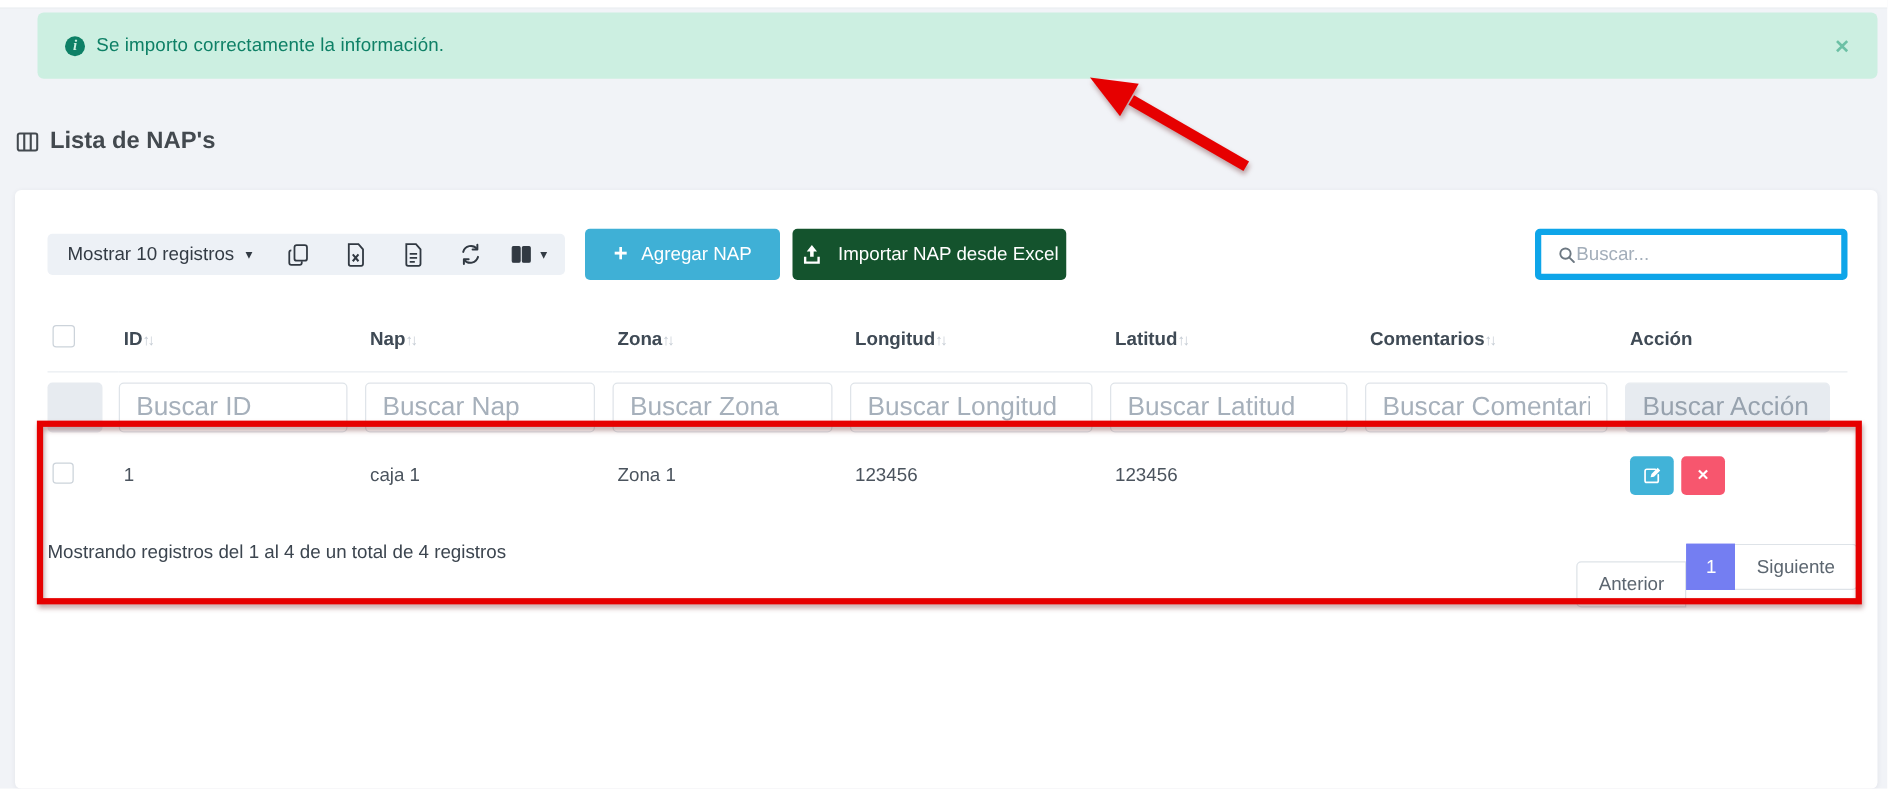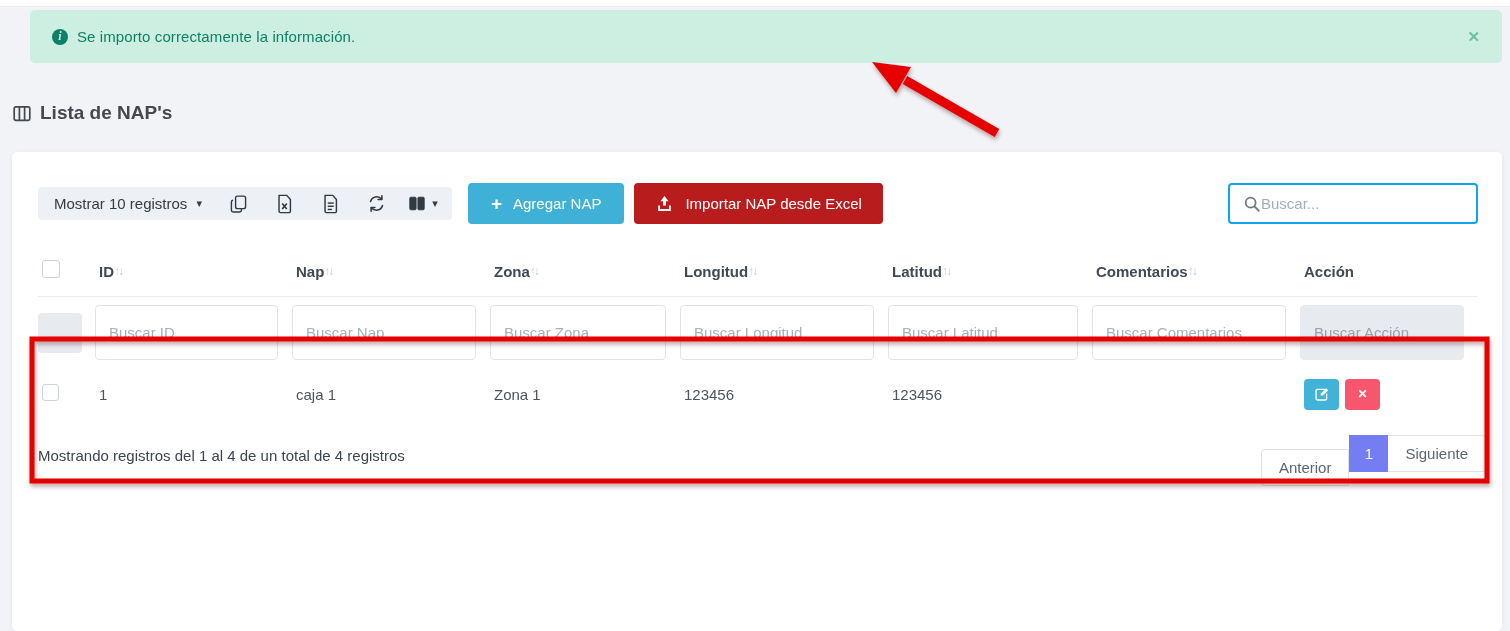--- a/index.html
+++ b/index.html
@@ -30,38 +30,38 @@
   .toolbar { display:flex; align-items:center; }
   .tool-group { display:flex; align-items:center; background:#edf1f6; border-radius:4px; height:33px; padding:0 6px 0 16px; }
   .length-select { font-size:15px; color:#333b44; display:flex; align-items:center; gap:9px; padding-right:14px; cursor:pointer; }
   .caret { font-size:11px; color:#333b44; }
   .icon-btn { width:46px; height:41px; display:flex; align-items:center; justify-content:center; gap:6px; cursor:pointer; color:#313942; }
   .icon-btn svg { stroke:#313942; }
   .btn { height:41px; border:none; border-radius:4px; color:#fff; font-size:15px; font-family:inherit;
          display:flex; align-items:center; gap:11px; cursor:pointer; }
   .btn-add { margin-left:16px; background:#3fb0d6; padding:0 23px; }
   .btn-add .plus { font-size:19px; font-weight:bold; line-height:1; }
-  .btn-import { margin-left:10px; background:#b91c1c; padding:0 21px;justify-content:center; }
-  .searchbox { margin-left:auto; width:250px; height:41px; background:#fff; border:2px solid #0ea5e9;
+  .btn-import { margin-left:10px; background:#14532d; padding:0 6px;justify-content:center; }
+  .searchbox { margin-left:auto; width:250px; height:41px; background:#fff; border:5px solid #0ea5e9;
                border-radius:4px; display:flex; align-items:center; padding:0 13px; gap:0; }
   .searchbox input { border:none; outline:none; flex:1; font-size:15px; color:#4a545e; font-family:inherit; background:transparent; }
   .searchbox input::placeholder { color:#a3aeba; }
 
   
   table { width:100%; border-collapse:collapse; table-layout:fixed; margin-top:21px; }
   thead th { text-align:left; padding:15px 10px 14px 4px; border-bottom:1px solid #e9edf1; }
   .th-inner { display:flex; align-items:center; 
               font-size:15px; font-weight:700; color:#3f4a55; }
   .sorter { font-size:12px; color:#c5ccd4; font-weight:400; letter-spacing:-2px; padding-right:6px; }
   .cbx { display:inline-block; width:17px; height:17px; border:1px solid #ccd3da; border-radius:3px; background:#fff; cursor:pointer; }
   .cbx-head { width:18px; height:18px; }
 
   tr.filter-row td { padding:8px 14px 10px 0; }
-  .filter-input { width:100%; height:55px; border:1px solid #dfe4e9; border-radius:4px; padding:0 13px;
-                  font-size:15px; font-family:inherit; color:#4a545e; outline:none; }
+  .filter-input { width:100%; height:40px; border:1px solid #dfe4e9; border-radius:4px; padding:0 13px;
+                  font-size:21px; font-family:inherit; color:#4a545e; outline:none; }
   .filter-input::placeholder { color:#a6b0bb; }
   .filter-input:disabled { background:#e7ebf0; border-color:#e7ebf0; }
   .filter-input:disabled::placeholder { color:#97a2ae; }
   .filter-blank { width:44px; height:40px; background:#e7ebf0; border-radius:4px; }
 
   tbody td { height:48px; padding:0 10px 0 4px; font-size:15px; color:#4b545e; border-top:1px solid #edf0f4; }
   tbody tr:first-child td { border-top:none; }
   tbody tr.striped { background:#f2f5fa; }
   .actions { display:flex; gap:6px; }
   .row-btn { width:35px; height:31px; border:none; border-radius:4px; color:#fff; display:flex;

